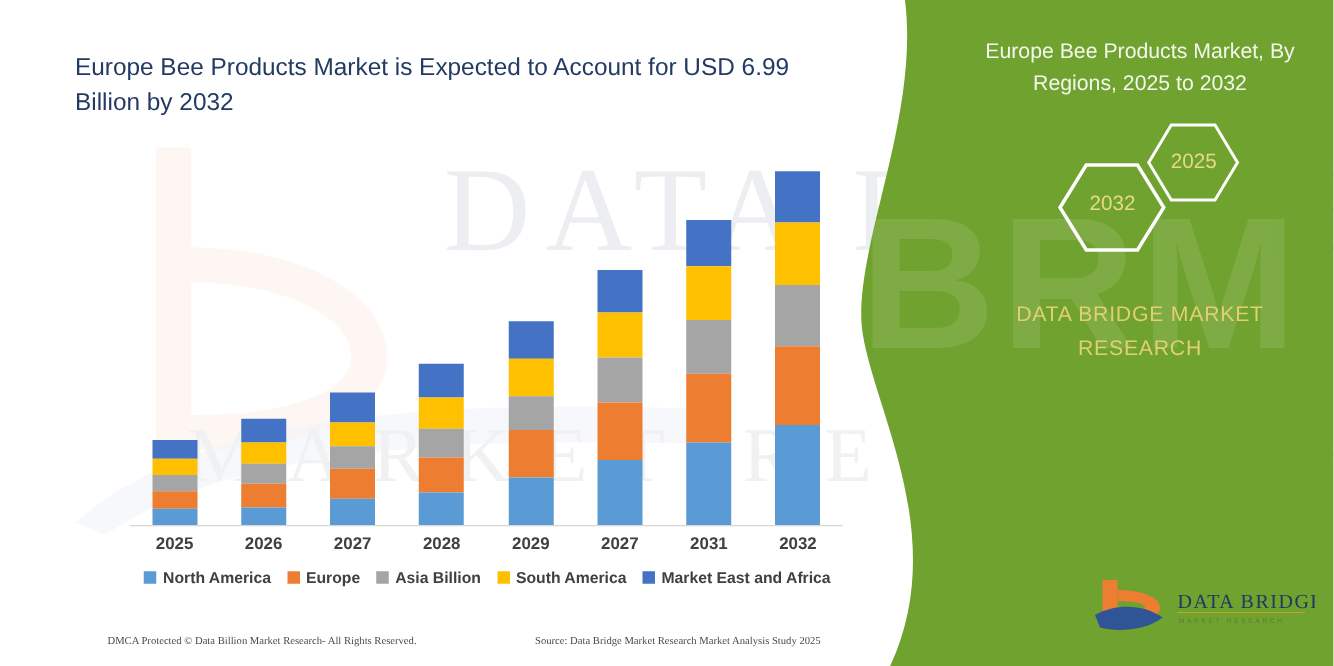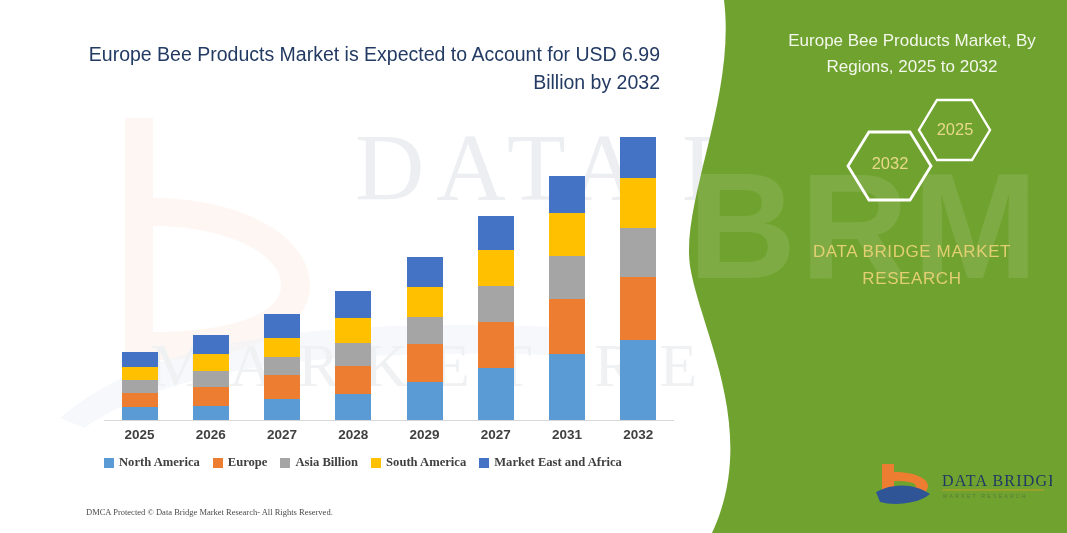--- a/index.html
+++ b/index.html
@@ -36,21 +36,21 @@
   .wm-swoosh{
     position:absolute;left:60px;top:300px;width:520px;height:130px;
     opacity:.55;
   }
 
   
   .left-panel{position:absolute;left:0;top:0;width:715px;height:533px;}
 
   .chart-title{
     position:absolute;left:60px;top:40px;width:600px;
-    text-align:right;
+    text-align:left;
     font-size:19.5px;line-height:28px;font-weight:400;
     color:#233a63;
   }
 
   
   .plot{
     position:absolute;left:104px;top:120px;
     width:570px;height:300px;
   }
   .axis-line{
@@ -67,22 +67,22 @@
     position:absolute;left:104px;top:427px;width:570px;height:22px;
   }
   .xlabel{
     position:absolute;top:0;width:60px;text-align:center;
     font-size:13.5px;font-weight:bold;color:#404040;
   }
 
   
   .legend{
     position:absolute;left:104px;top:455px;width:572px;
-    display:flex;align-items:center;
-    gap:13px;flex-wrap:nowrap;font-family:Liberation Serif, serif;
+    display:flex;align-items:center;justify-content:center;
+    gap:13px;flex-wrap:nowrap;
   }
   .legend-item{display:flex;align-items:center;gap:5px;white-space:nowrap;}
   .legend-swatch{width:10px;height:10px;display:inline-block;flex:none;}
   .legend-label{font-size:12.6px;font-weight:bold;color:#404040;}
 
   
   .footer{
     position:absolute;left:0;top:507px;width:700px;height:20px;
   }
   .footer-left{
@@ -238,21 +238,22 @@
           <span class="legend-swatch" style="background: rgb(255, 192, 0);"></span>
           <span class="legend-label">South America</span>
         </div>
         <div class="legend-item">
           <span class="legend-swatch" style="background: rgb(68, 114, 196);"></span>
           <span class="legend-label">Market East and Africa</span>
         </div>
       </div>
 
     <div class="footer">
-      <div class="footer-left">DMCA Protected © Data Bridge Market Research-  All Rights Reserved.</div>
+      <div class="footer-left">DMCA Protected © Data Billion Market Research-  All Rights Reserved.</div>
+      <div class="footer-right">Source: Data Bridge Market Research  Market Analysis Study 2025</div>
     </div>
   </div>
 
   <svg class="green-panel" viewBox="0 0 1067 533" preserveAspectRatio="none">
     <path d="M724,0 L1067,0 L1067,533 L712,533 C760,430 700,330 690,266 C681,202 736,96 724,0 Z" fill="#6fa22e"></path>
   </svg>
 
   <div class="wm-rm">BRM</div>
 
   <div class="green-content">

